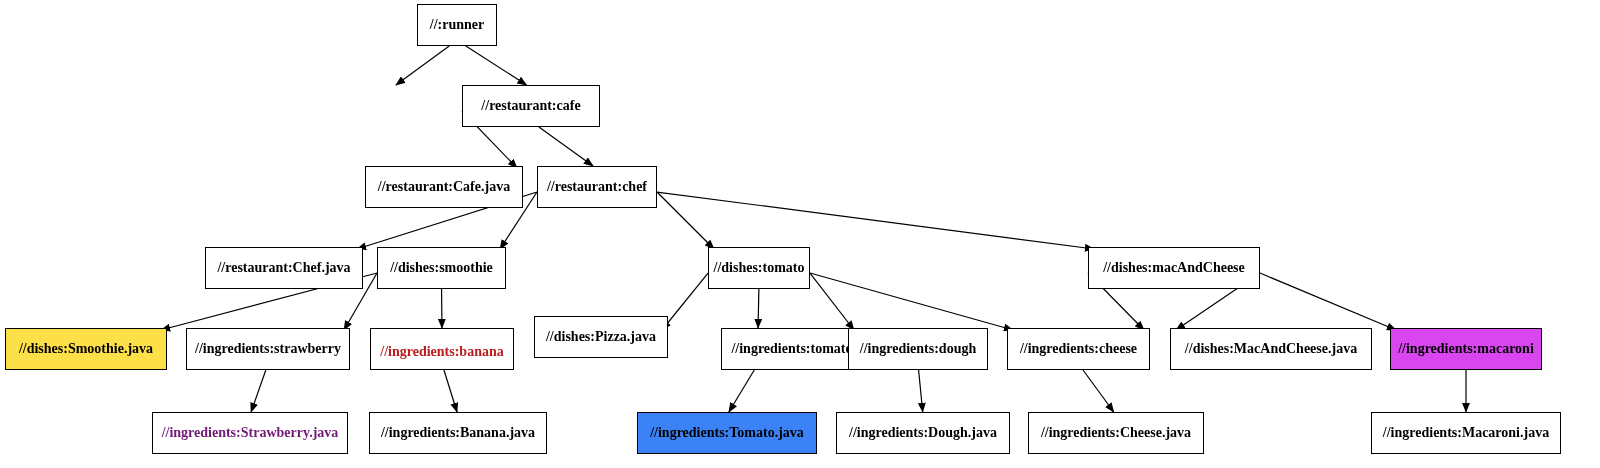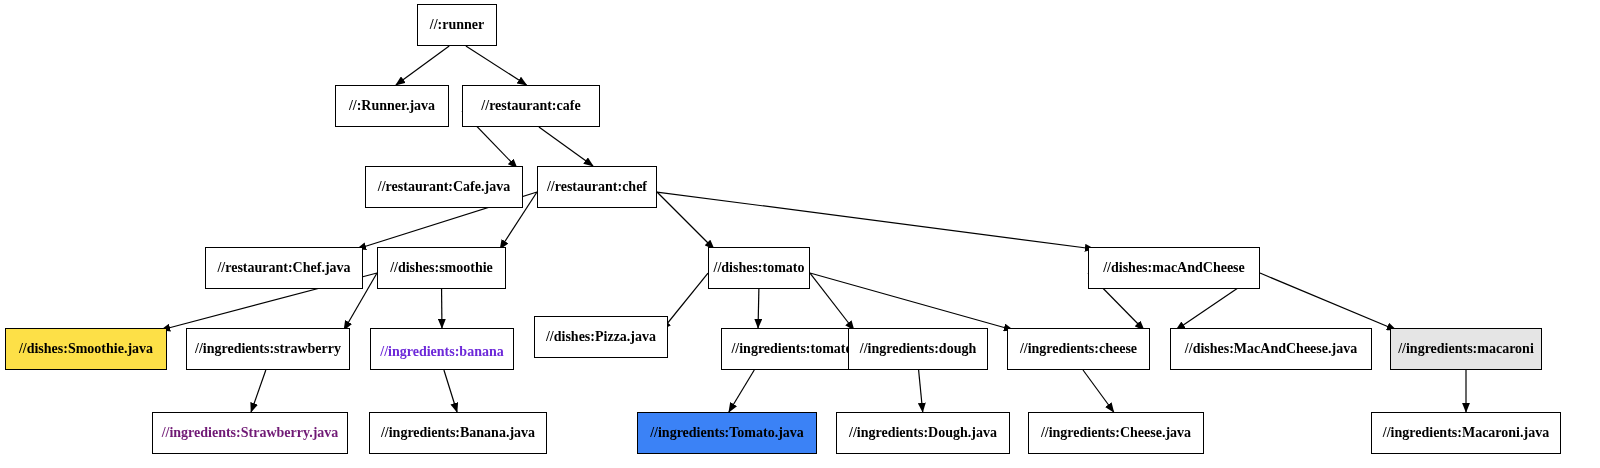--- a/index.html
+++ b/index.html
@@ -84,23 +84,20 @@
         <path d="M754.28,370 L728.86,412" stroke="#000000" stroke-width="1.2" fill="none" marker-end="url(#arrowhead)"></path>
         <path d="M918.6,370 L922.7,412" stroke="#000000" stroke-width="1.2" fill="none" marker-end="url(#arrowhead)"></path>
         <path d="M1083,370 L1113.75,412" stroke="#000000" stroke-width="1.2" fill="none" marker-end="url(#arrowhead)"></path>
         <path d="M1466,370 L1466,412" stroke="#000000" stroke-width="1.2" fill="none" marker-end="url(#arrowhead)"></path>
       </g>
   </svg>
   <div id="node-layer">
       <div class="graph-node" style="left: 417px; top: 4px; width: 80px; height: 42px; background: rgb(255, 255, 255); border-color: rgb(0, 0, 0);">
         <span class="node-label" style="color: rgb(0, 0, 0);">//:runner</span>
       </div>
-      <div class="graph-node" style="left: 335px; top: 85px; width: 114px; height: 42px; background: rgb(255, 255, 255); border-color: rgb(0, 0, 0);">
-        <span class="node-label" style="color: rgb(0, 0, 0);">//:Runner.java</span>
-      </div>
       <div class="graph-node" style="left: 462px; top: 85px; width: 138px; height: 42px; background: rgb(255, 255, 255); border-color: rgb(0, 0, 0);">
         <span class="node-label" style="color: rgb(0, 0, 0);">//restaurant:cafe</span>
       </div>
       <div class="graph-node" style="left: 365px; top: 166px; width: 158px; height: 42px; background: rgb(255, 255, 255); border-color: rgb(0, 0, 0);">
         <span class="node-label" style="color: rgb(0, 0, 0);">//restaurant:Cafe.java</span>
       </div>
       <div class="graph-node" style="left: 537px; top: 166px; width: 120px; height: 42px; background: rgb(255, 255, 255); border-color: rgb(0, 0, 0);">
         <span class="node-label" style="color: rgb(0, 0, 0);">//restaurant:chef</span>
       </div>
       <div class="graph-node" style="left: 205px; top: 247px; width: 158px; height: 42px; background: rgb(255, 255, 255); border-color: rgb(0, 0, 0);">
@@ -115,38 +112,38 @@
       <div class="graph-node" style="left: 1088px; top: 247px; width: 172px; height: 42px; background: rgb(255, 255, 255); border-color: rgb(0, 0, 0);">
         <span class="node-label" style="color: rgb(0, 0, 0);">//dishes:macAndCheese</span>
       </div>
       <div class="graph-node" style="left: 5px; top: 328px; width: 162px; height: 42px; background: #fde047; border-color: rgb(0, 0, 0);">
         <span class="node-label" style="color: rgb(0, 0, 0);">//dishes:Smoothie.java</span>
       </div>
       <div class="graph-node" style="left: 186px; top: 328px; width: 164px; height: 42px; background: rgb(255, 255, 255); border-color: rgb(0, 0, 0);">
         <span class="node-label" style="color: rgb(0, 0, 0);">//ingredients:strawberry</span>
       </div>
       <div class="graph-node" style="left: 370px; top: 328px; width: 144px; height: 42px; background: rgb(255, 255, 255); border-color: rgb(0, 0, 0);">
-        <span class="node-label" style="color: #6d28d9; margin-top: 6px;">//ingredients:banana</span>
+        <span class="node-label" style="color: #b91c1c; margin-top: 6px;">//ingredients:banana</span>
       </div>
       <div class="graph-node" style="left: 534px; top: 316px; width: 134px; height: 42px; background: rgb(255, 255, 255); border-color: rgb(0, 0, 0);">
         <span class="node-label" style="color: rgb(0, 0, 0);">//dishes:Pizza.java</span>
       </div>
       <div class="graph-node" style="left: 721px; top: 328px; width: 142px; height: 42px; background: rgb(255, 255, 255); border-color: rgb(0, 0, 0);">
         <span class="node-label" style="color: rgb(0, 0, 0);">//ingredients:tomato</span>
       </div>
       <div class="graph-node" style="left: 848px; top: 328px; width: 140px; height: 42px; background: rgb(255, 255, 255); border-color: rgb(0, 0, 0);">
         <span class="node-label" style="color: rgb(0, 0, 0);">//ingredients:dough</span>
       </div>
       <div class="graph-node" style="left: 1007px; top: 328px; width: 143px; height: 42px; background: rgb(255, 255, 255); border-color: rgb(0, 0, 0);">
         <span class="node-label" style="color: rgb(0, 0, 0);">//ingredients:cheese</span>
       </div>
       <div class="graph-node" style="left: 1170px; top: 328px; width: 202px; height: 42px; background: rgb(255, 255, 255); border-color: rgb(0, 0, 0);">
         <span class="node-label" style="color: rgb(0, 0, 0);">//dishes:MacAndCheese.java</span>
       </div>
-      <div class="graph-node" style="left: 1390px; top: 328px; width: 152px; height: 42px; background: #e5e5e5; border-color: rgb(0, 0, 0);">
+      <div class="graph-node" style="left: 1390px; top: 328px; width: 152px; height: 42px; background: #d946ef; border-color: rgb(0, 0, 0);">
         <span class="node-label" style="color: rgb(0, 0, 0);">//ingredients:macaroni</span>
       </div>
       <div class="graph-node" style="left: 152px; top: 412px; width: 196px; height: 42px; background: rgb(255, 255, 255); border-color: rgb(0, 0, 0);">
         <span class="node-label" style="color: #701a75;">//ingredients:Strawberry.java</span>
       </div>
       <div class="graph-node" style="left: 369px; top: 412px; width: 178px; height: 42px; background: rgb(255, 255, 255); border-color: rgb(0, 0, 0);">
         <span class="node-label" style="color: rgb(0, 0, 0);">//ingredients:Banana.java</span>
       </div>
       <div class="graph-node" style="left: 637px; top: 412px; width: 180px; height: 42px; background: #3b82f6; border-color: rgb(0, 0, 0);">
         <span class="node-label" style="color: rgb(0, 0, 0);">//ingredients:Tomato.java</span>

